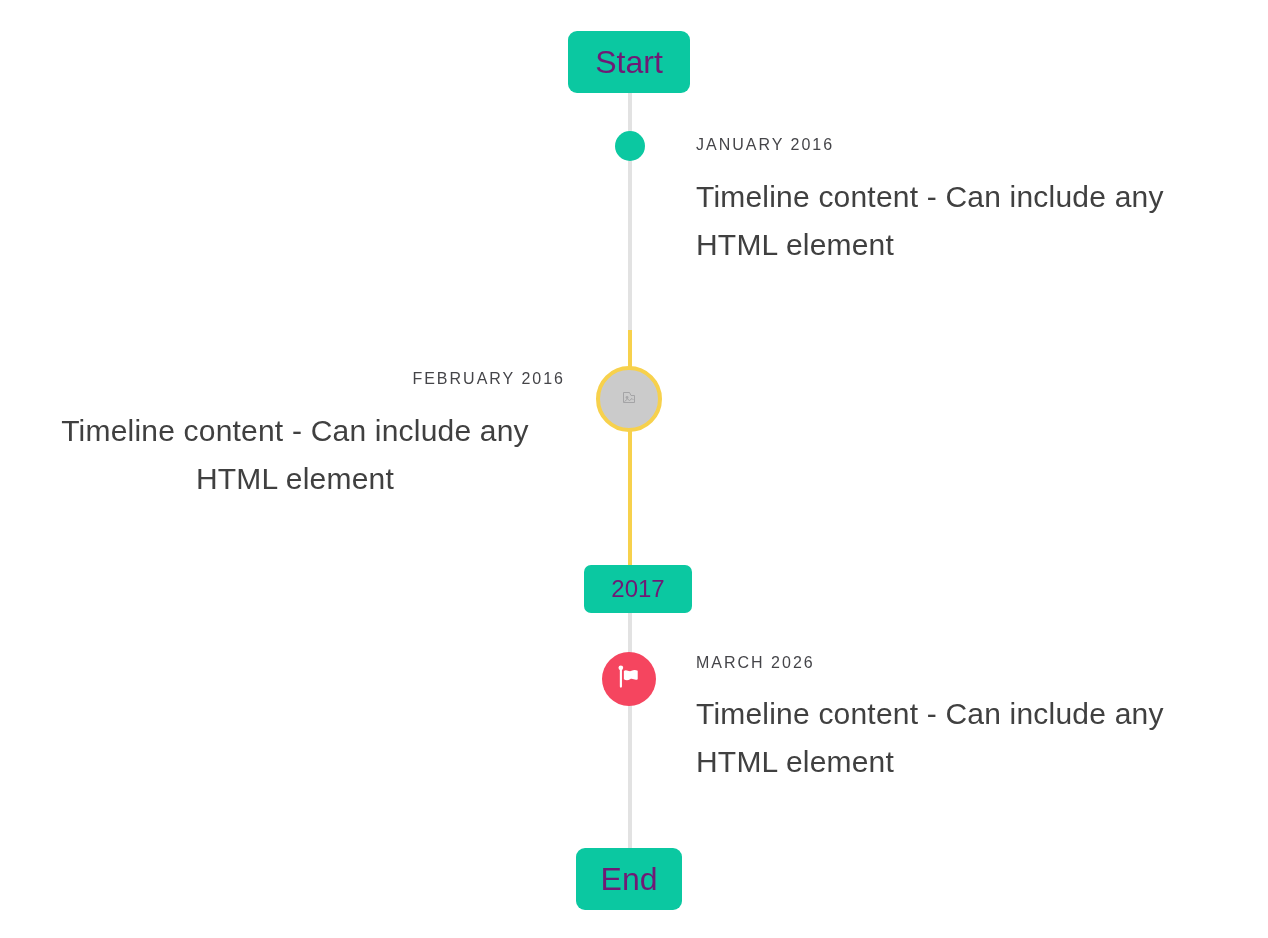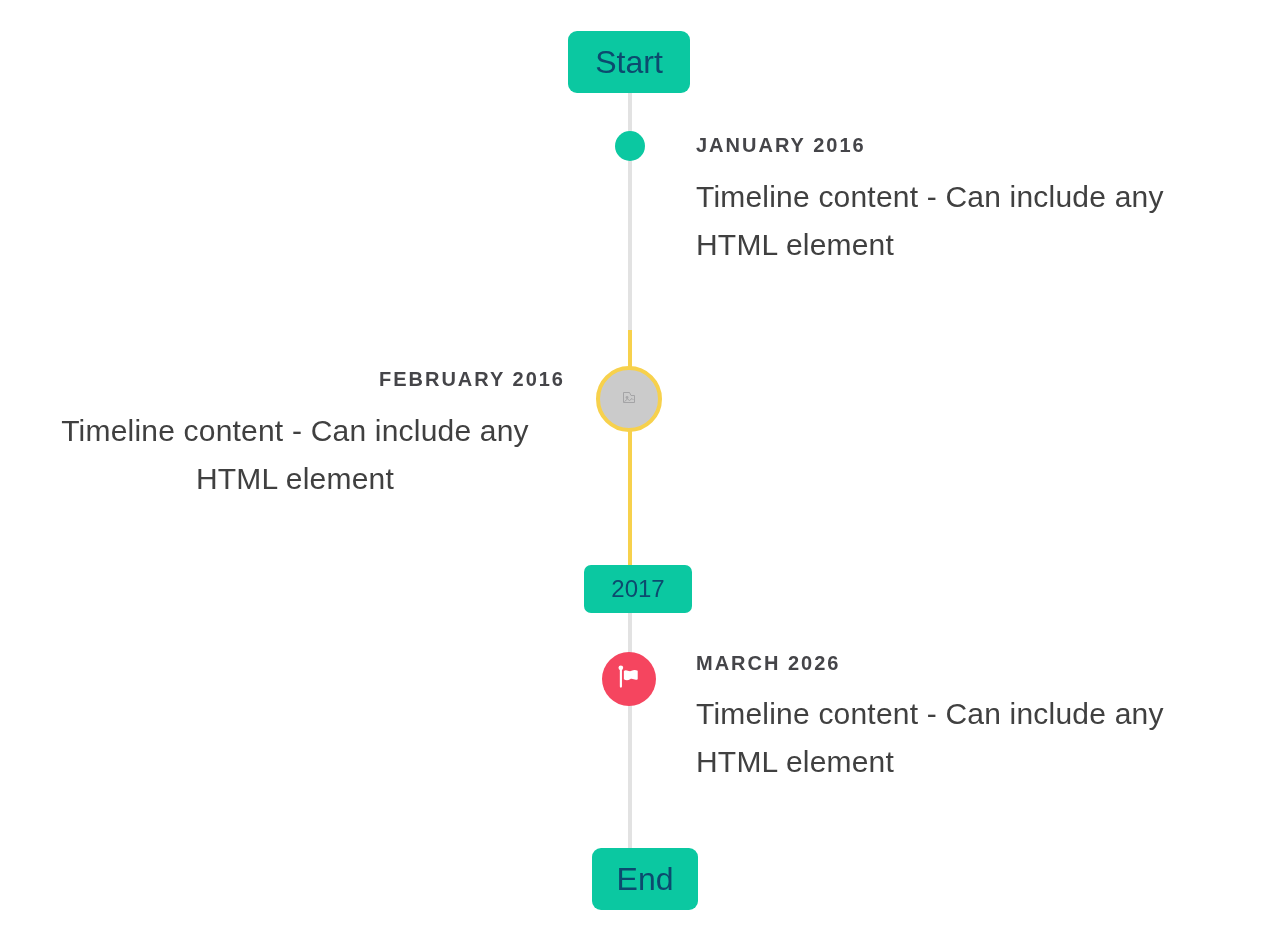--- a/index.html
+++ b/index.html
@@ -8,35 +8,35 @@
     font-family:"Liberation Sans", sans-serif; overflow:hidden;
   }
   
   .line { position:absolute; left:628px; width:4px; }
   .line-gray   { top:63px;  height:786px; background:#e2e2e2; }
   .line-yellow { top:330px; height:236px; background:#f7d14c; }
 
   
   .badge {
     position:absolute; display:flex; align-items:center; justify-content:center;
-    background:#0bc8a1; color:#0c4a6e; box-sizing:border-box;
+    background:#0bc8a1; color:#701a75; box-sizing:border-box;
   }
   .badge-start { left:568px; top:31px;  width:122px; height:62px; border-radius:9px; font-size:32px; }
   .badge-year  { left:584px; top:565px; width:108px;  height:48px; border-radius:7px; font-size:24px; }
-  .badge-end   { left:576px; top:848px; width:106px; height:62px; border-radius:9px; font-size:32px;margin-left:16px; }
+  .badge-end   { left:576px; top:848px; width:106px; height:62px; border-radius:9px; font-size:32px; }
 
   
   .marker { position:absolute; border-radius:50%; display:flex; align-items:center; justify-content:center; box-sizing:border-box; }
   .marker-dot   { left:615px; top:131px; width:30px; height:30px; background:#0bc8a1; }
   .marker-image { left:596px; top:366px; width:66px; height:66px; background:#cbcbcb; border:4px solid #f7d14c; }
   .marker-flag  { left:602px; top:652px; width:54px; height:54px; background:#f5455f; }
 
   
   .item-title {
-    position:absolute; font-size:20px; font-weight:700; color:#454549;
+    position:absolute; font-size:16px; font-weight:400; color:#454549;
     letter-spacing:2px; line-height:22px; white-space:nowrap;
   }
   .item-content {
     position:absolute; width:540px; font-size:30px; color:#404040;
     line-height:48px; letter-spacing:0.2px;
   }
   .side-right { left:696px; text-align:left; }
   .side-left  { right:703px; text-align:center; }
   .title-1   { top:134px; }
   .content-1 { top:173px; }

